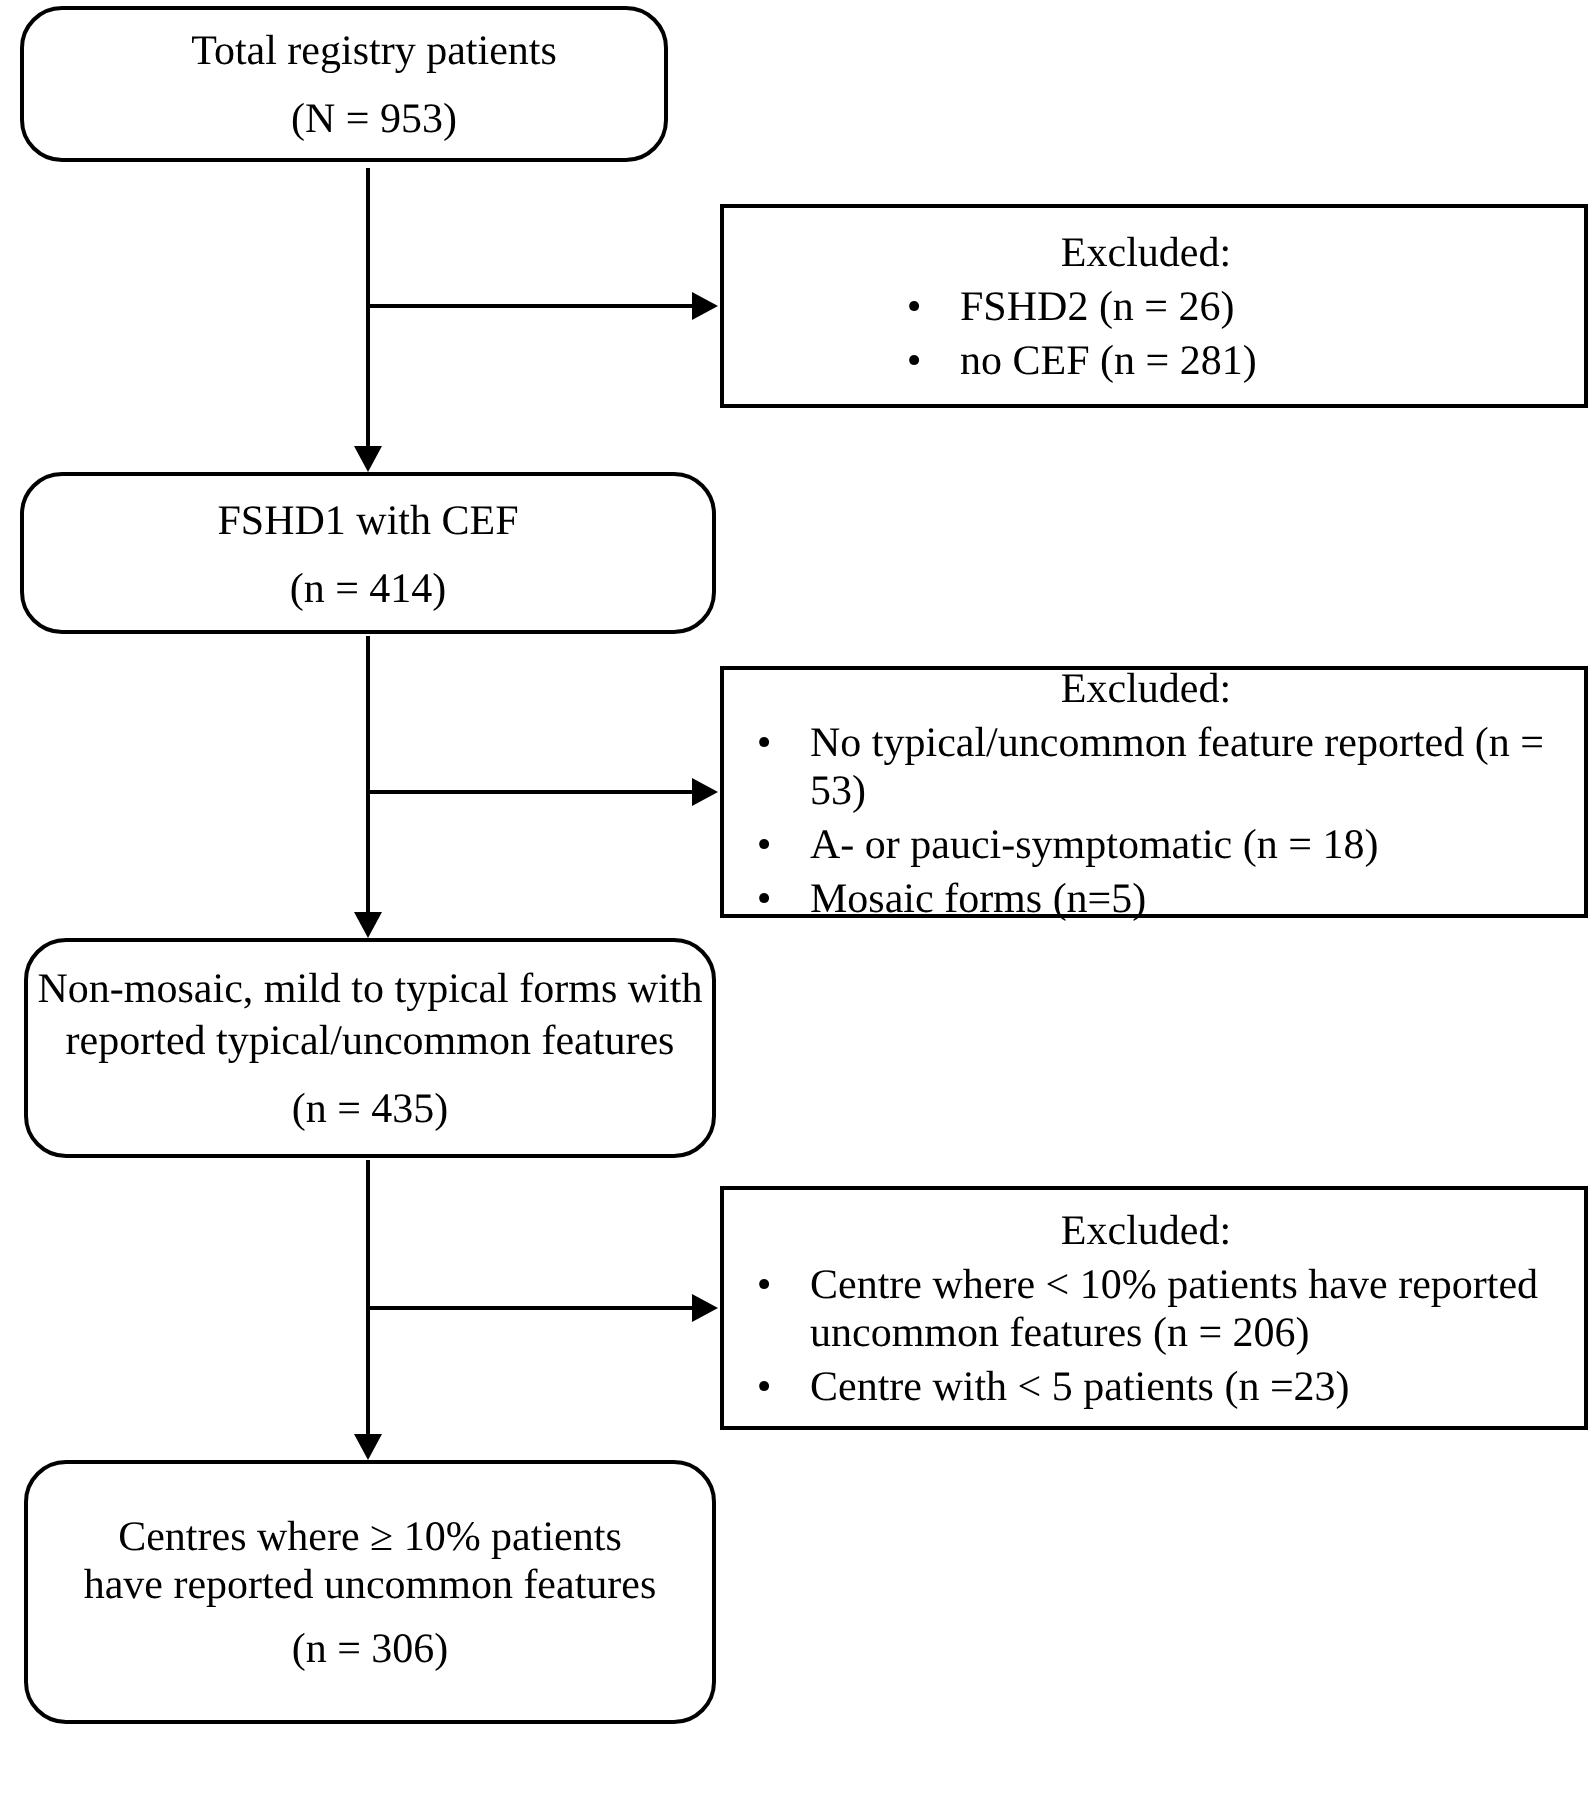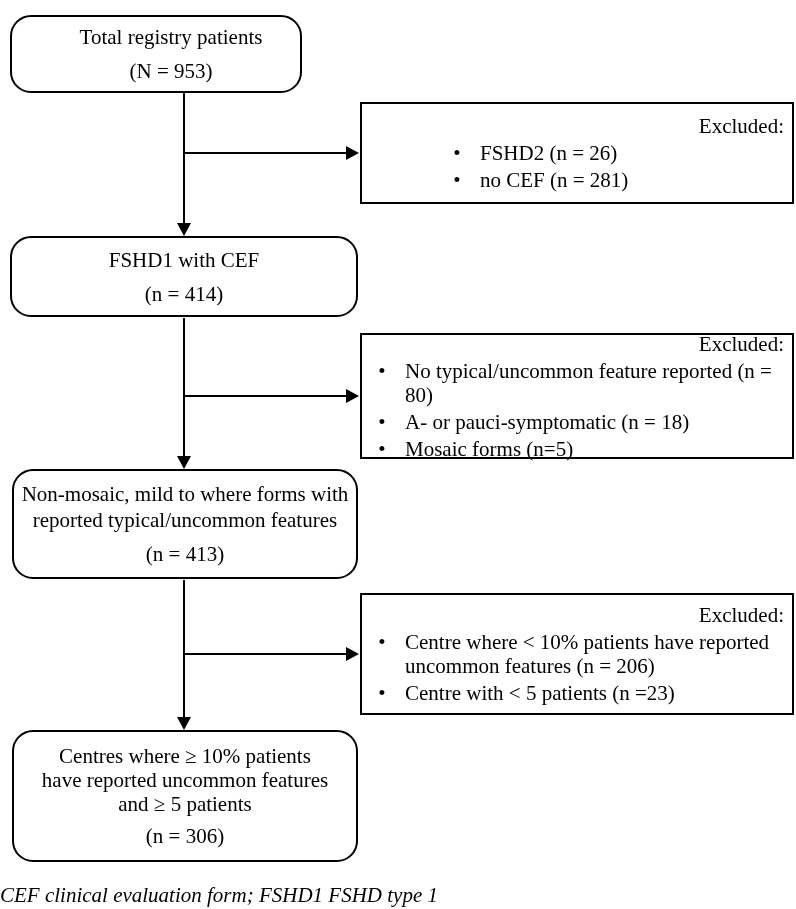--- a/index.html
+++ b/index.html
@@ -35,32 +35,32 @@
   .main-box {
     border-radius: 21px;
     align-items: center;
     text-align: center;
     font-size: 21px;
     line-height: 26px;
   }
   .main-box .count {
     margin-top: 8px;
   }
-  .box-total     { left: 10px;  top: 15px;   width: 292px; height: 78px; padding-left: 30px;  }
+  .box-total     { left: 10px;  top: 3px;   width: 324px; height: 78px; padding-left: 30px;  }
   .box-fshd1     { left: 10px;  top: 236px; width: 348px; height: 81px;  }
   .box-nonmosaic { left: 12px;  top: 469px; width: 346px; height: 110px; }
   .box-centres   { left: 12px;  top: 730px; width: 346px; height: 132px; line-height: 24px; }
   .excl-box {
     border-radius: 0;
     font-size: 21px;
     line-height: 24px;
     padding: 4px 8px 4px 0;
   }
   .excl-title {
-    text-align: right;
+    text-align: center;
     margin-bottom: 3px;
   }
   .excl-list {
     display: flex;
     flex-direction: column;
     gap: 3px;
   }
   .excl-item {
     display: flex;
     align-items: flex-start;
@@ -116,29 +116,28 @@
     <div>Total registry patients</div>
     <div class="count">(N = 953)</div>
   </div>
 
   <div class="box main-box box-fshd1">
     <div>FSHD1 with CEF</div>
     <div class="count">(n = 414)</div>
   </div>
 
   <div class="box main-box box-nonmosaic">
-    <div>Non-mosaic, mild to where forms with</div>
+    <div>Non-mosaic, mild to typical forms with</div>
     <div>reported typical/uncommon features</div>
-    <div class="count">(n = 413)</div>
+    <div class="count">(n = 435)</div>
   </div>
 
   <div class="box main-box box-centres">
     <div>Centres where ≥ 10% patients</div>
     <div>have reported uncommon features</div>
-    <div>and ≥ 5 patients</div>
     <div class="count">(n = 306)</div>
   </div>
 
   <div class="box excl-box excl-1">
     <div class="excl-title">Excluded:</div>
     <div class="excl-list">
       <div class="excl-item">
         <span class="bullet">•</span>
         <span>FSHD2 (n = 26)</span>
       </div>
@@ -147,21 +146,21 @@
         <span>no CEF (n = 281)</span>
       </div>
     </div>
   </div>
 
   <div class="box excl-box excl-2">
     <div class="excl-title">Excluded:</div>
     <div class="excl-list">
       <div class="excl-item">
         <span class="bullet">•</span>
-        <span>No typical/uncommon feature reported (n = 80)</span>
+        <span>No typical/uncommon feature reported (n = 53)</span>
       </div>
       <div class="excl-item">
         <span class="bullet">•</span>
         <span>A- or pauci-symptomatic (n = 18)</span>
       </div>
       <div class="excl-item">
         <span class="bullet">•</span>
         <span>Mosaic forms (n=5)</span>
       </div>
     </div>
@@ -174,15 +173,14 @@
         <span class="bullet">•</span>
         <span>Centre where &lt; 10% patients have reported uncommon features (n = 206)</span>
       </div>
       <div class="excl-item">
         <span class="bullet">•</span>
         <span>Centre with &lt; 5 patients (n =23)</span>
       </div>
     </div>
   </div>
 
-  <div class="footnote">CEF clinical evaluation form; FSHD1 FSHD type 1</div>
 
 </div>
 
 </body></html>

